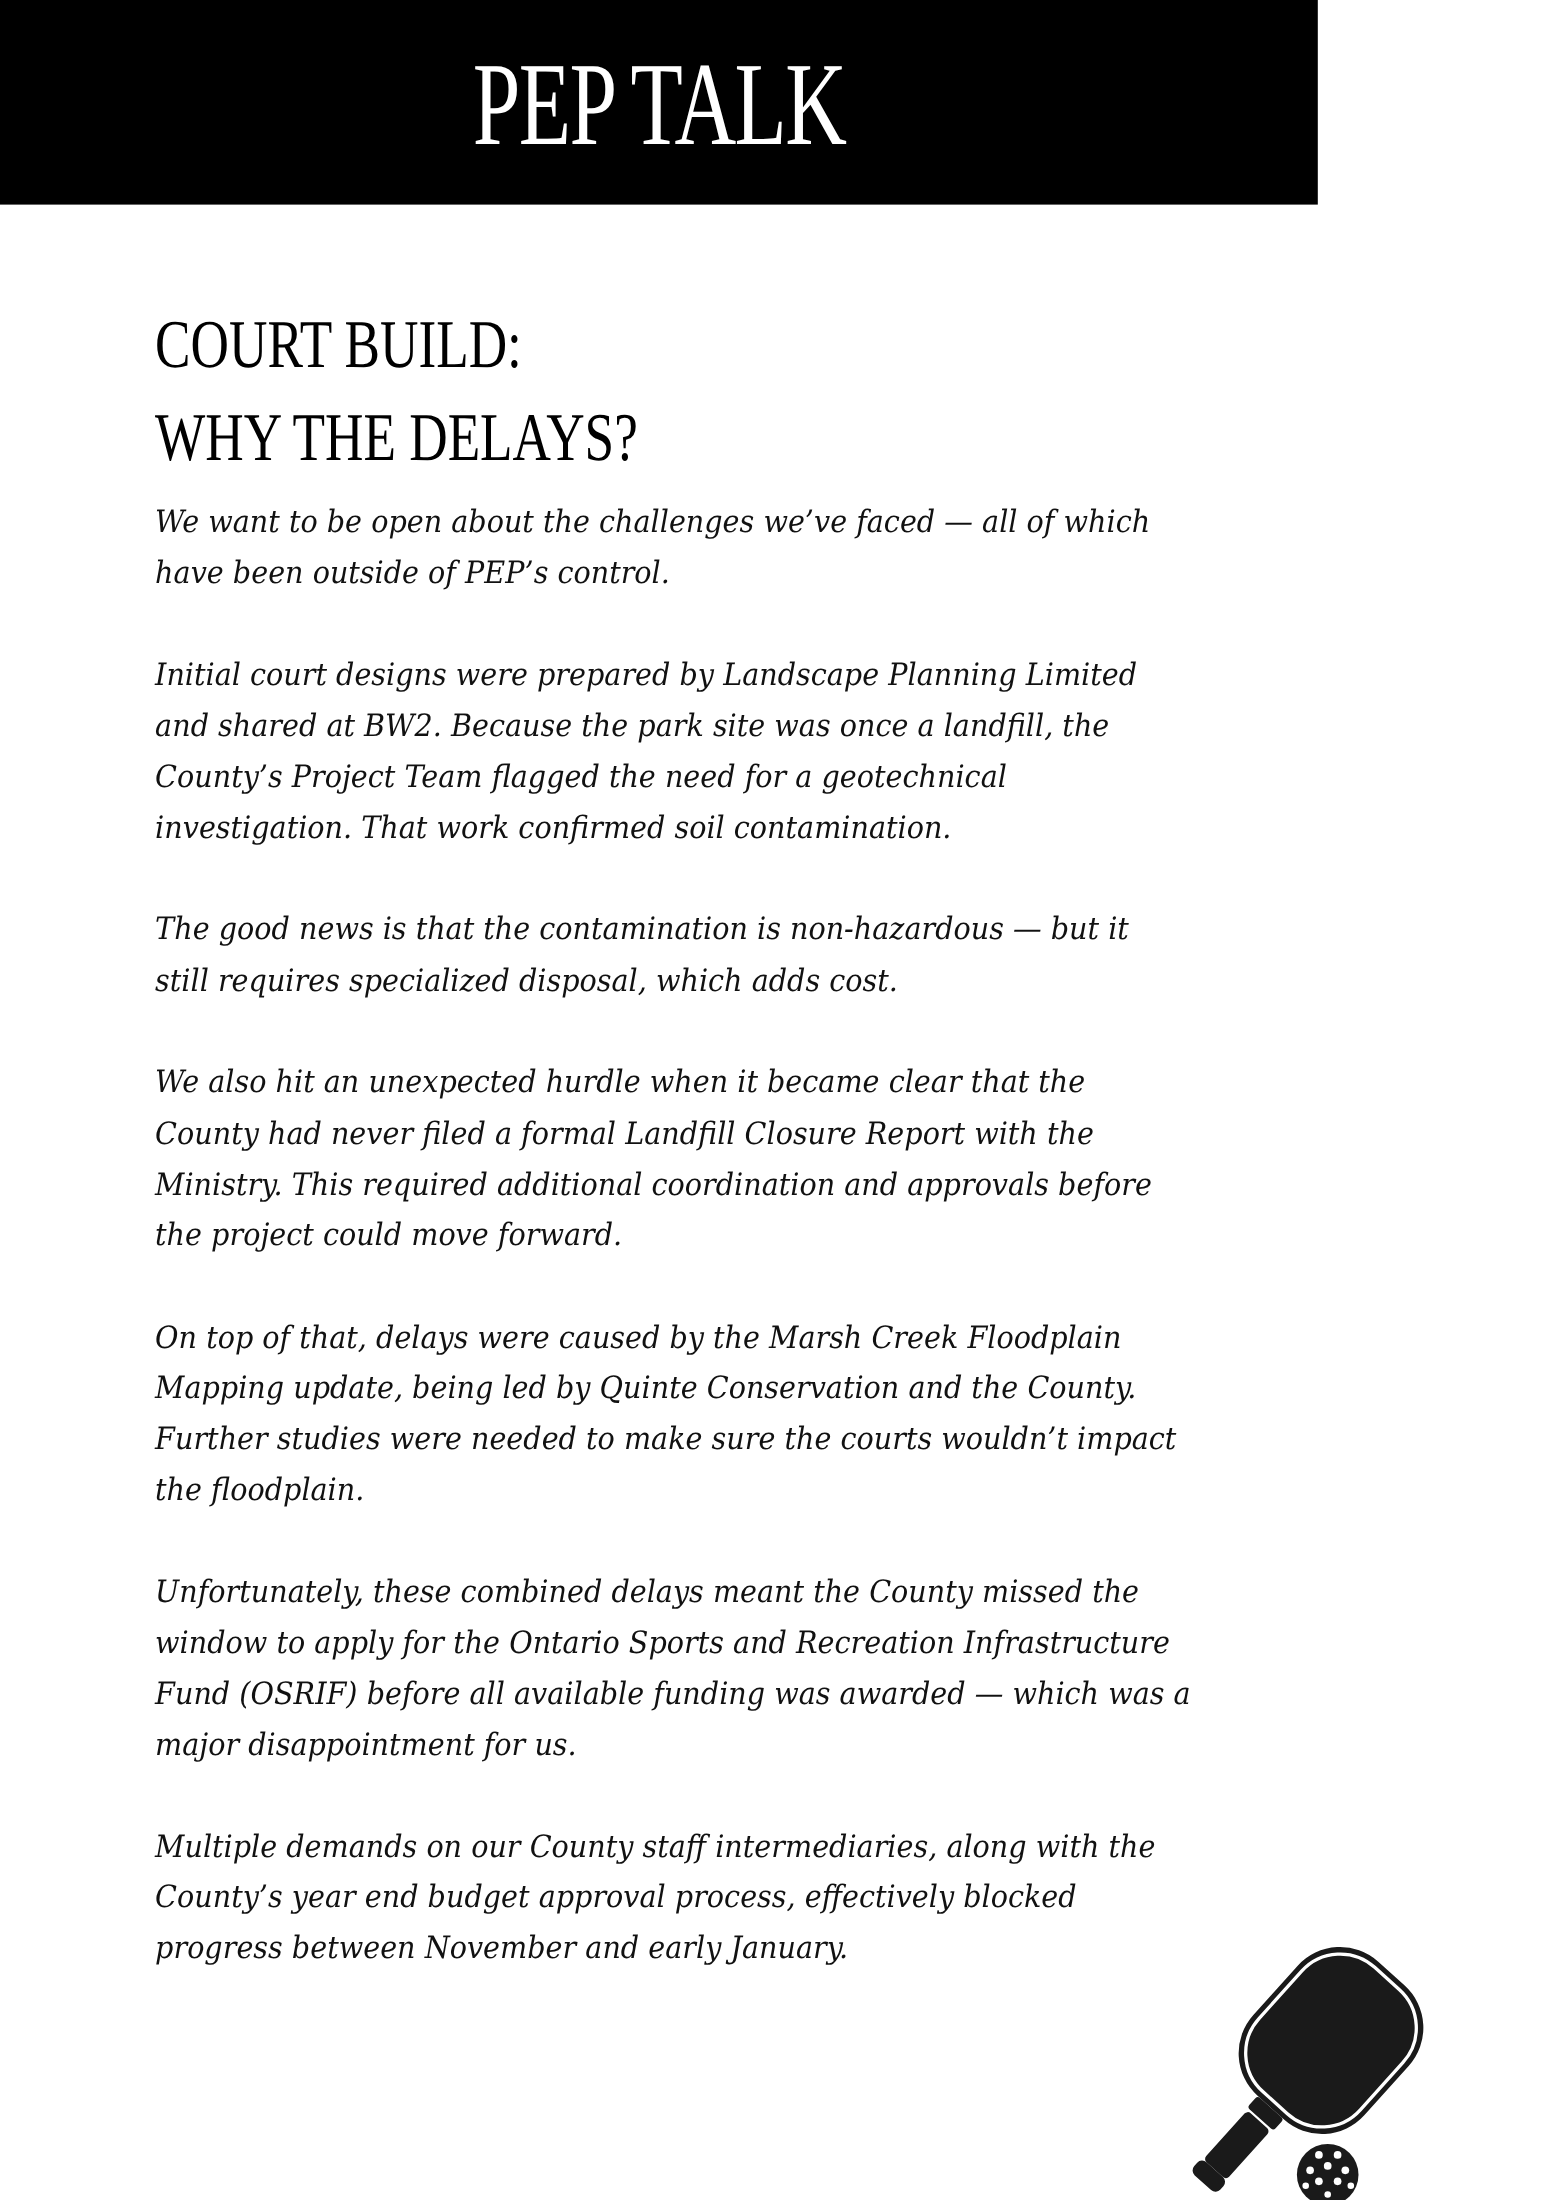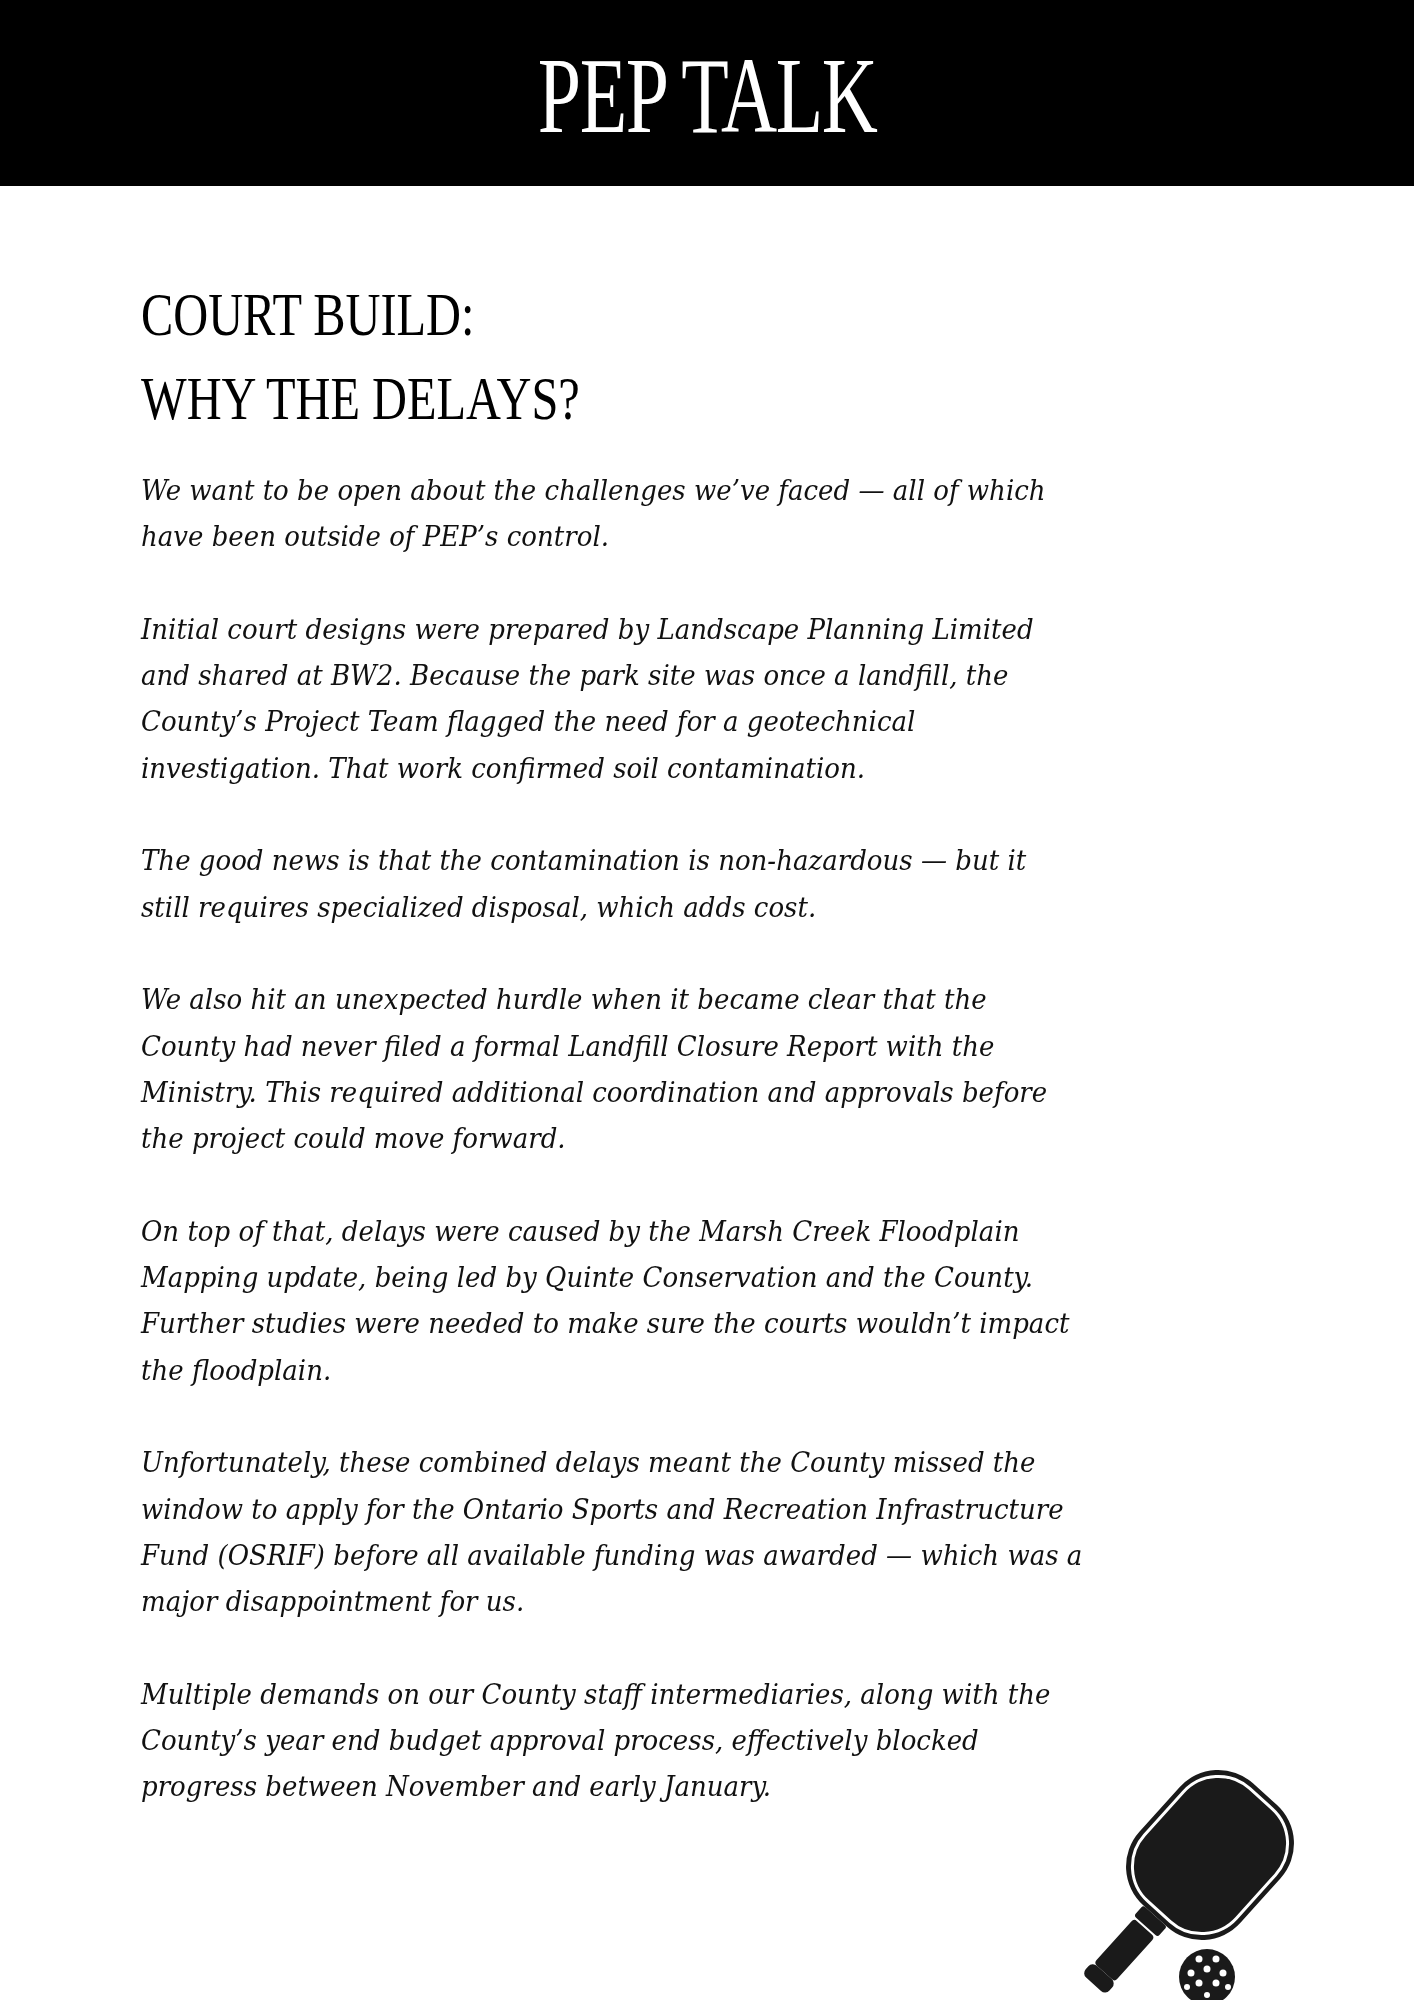--- a/index.html
+++ b/index.html
@@ -1,20 +1,20 @@
 <!DOCTYPE html>
 <html><head>
 <meta charset="utf-8">
 <style>
   html, body { margin: 0; padding: 0; }
   body { width: 1414px; height: 2000px; background: #ffffff; position: relative; overflow: hidden; }
-  .banner { position: absolute; left: 0; top: 0; width: 1414px; height: 186px; background: #000000; display: flex; align-items: center; justify-content: center; }
+  .banner { position: absolute; left: 0; top: 0; width: 1198px; height: 186px; background: #000000; display: flex; align-items: center; justify-content: center; }
   .banner-title { color: #ffffff; font-family: "Liberation Serif", "DejaVu Serif", serif; font-size: 108px; line-height: 1; letter-spacing: -2px; transform: scaleX(0.72); transform-origin: center; margin-top: 6px; }
   .headline { position: absolute; left: 141px; top: 272px; font-family: "Liberation Serif", "DejaVu Serif", serif; color: #000; font-size: 62px; line-height: 84px; transform: scaleX(0.78); transform-origin: left top; white-space: nowrap; }
-  .body { position: absolute; left: 141px; top: 452px; width: 1100px; font-family: "DejaVu Serif", "Liberation Serif", serif; font-style: italic; font-size: 28px; line-height: 46.3px; color: #111; margin-top: 16px; }
+  .body { position: absolute; left: 141px; top: 452px; width: 1100px; font-family: "DejaVu Serif", "Liberation Serif", serif; font-style: italic; font-size: 28px; line-height: 46.3px; color: #111; }
   .para { margin: 0 0 46.3px 0; white-space: pre-line; transform: scaleX(0.93); transform-origin: left top; width: 1180px; }
   .art { position: absolute; left: 1060px; top: 1755px; width: 270px; height: 245px; }
 </style>
 </head>
 <body>
 
 <div class="banner">
   <div class="banner-title">PEP TALK</div>
 </div>
 

